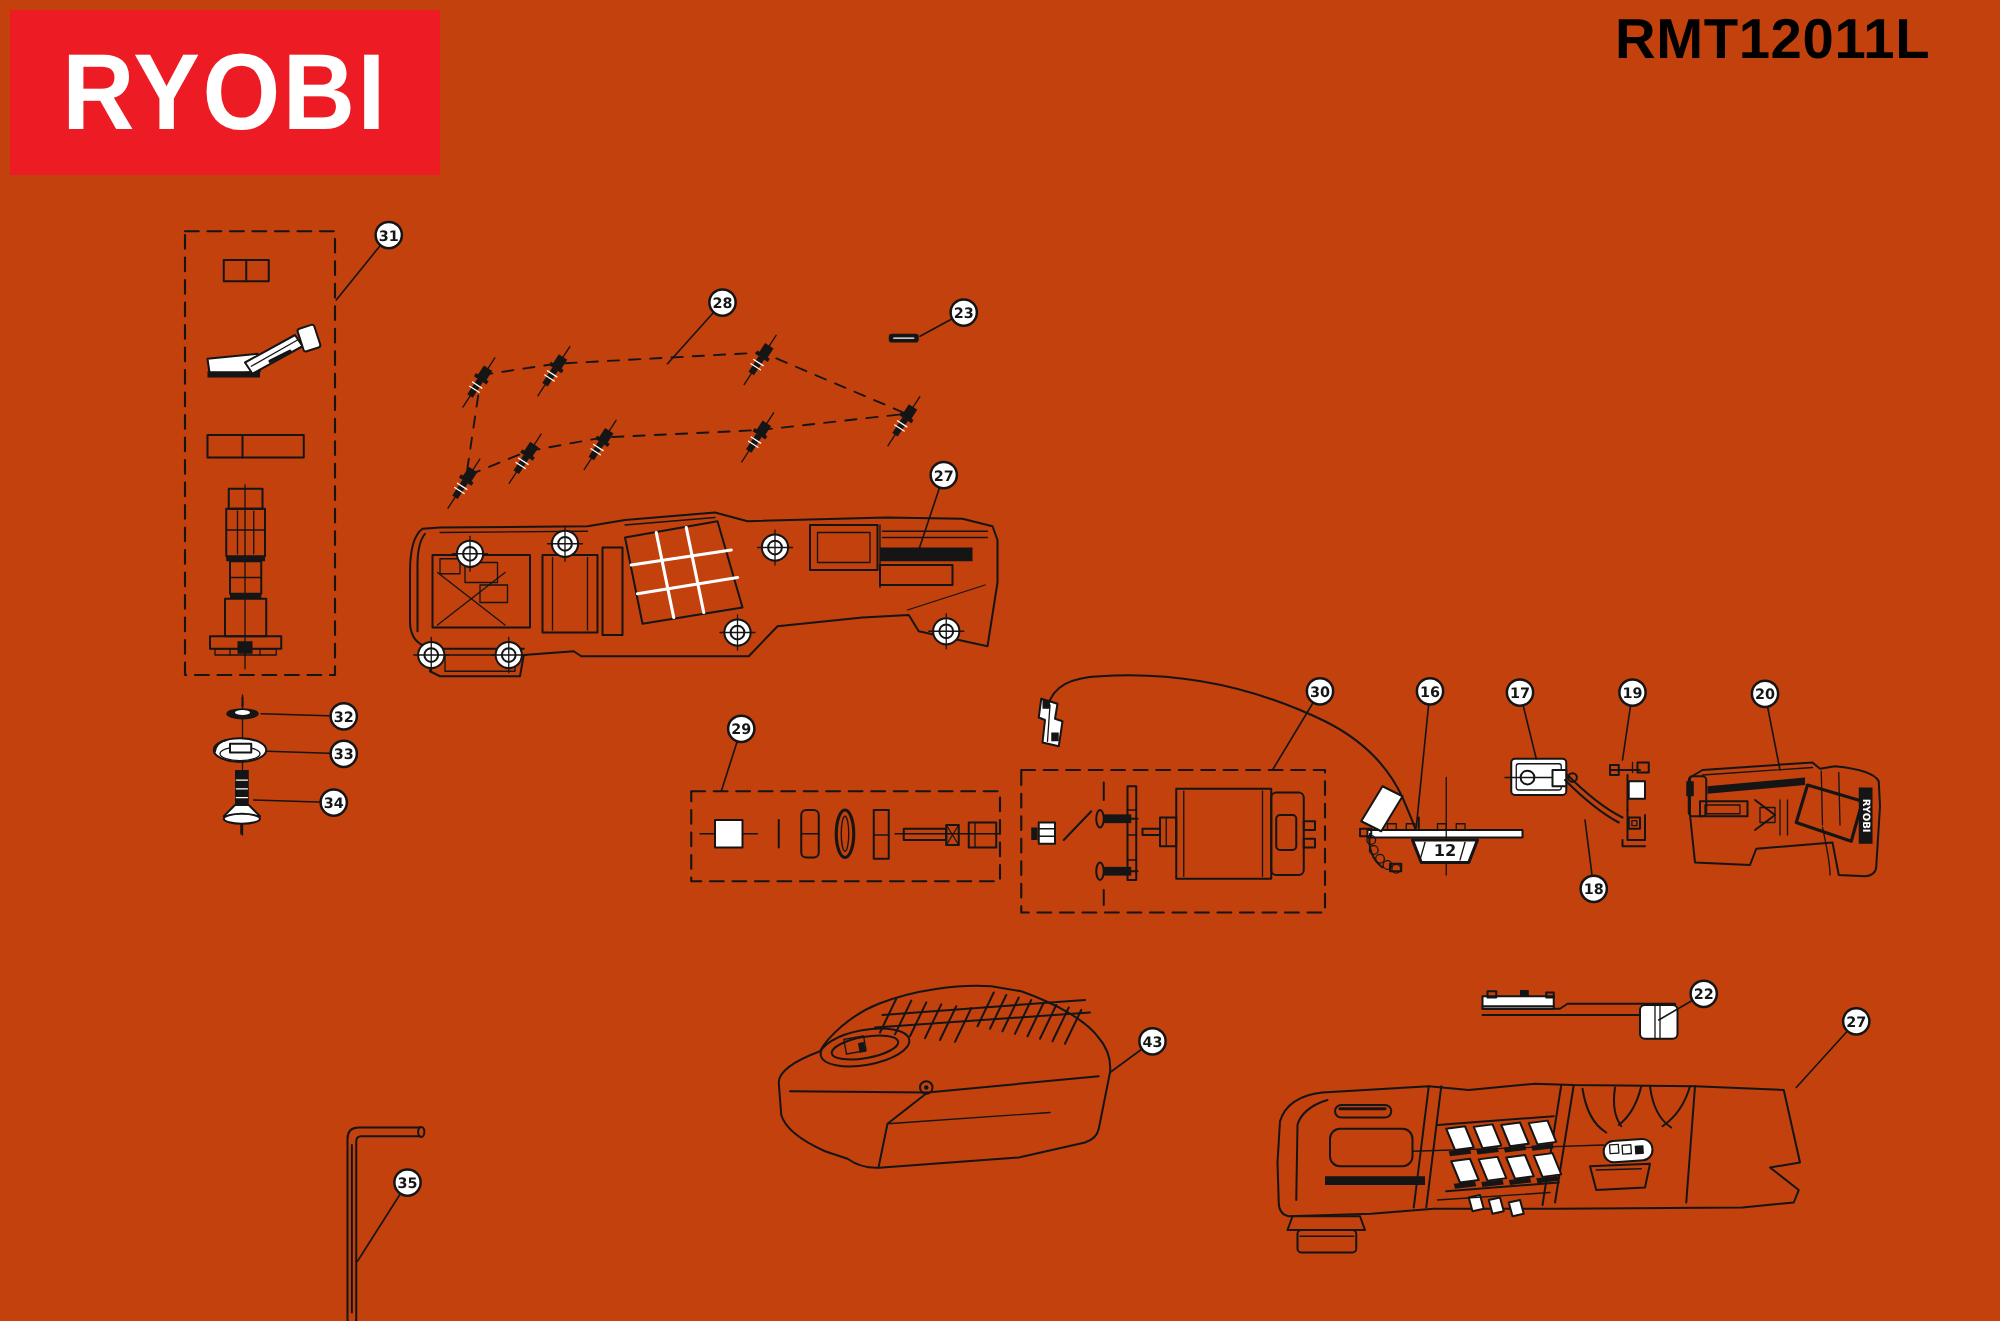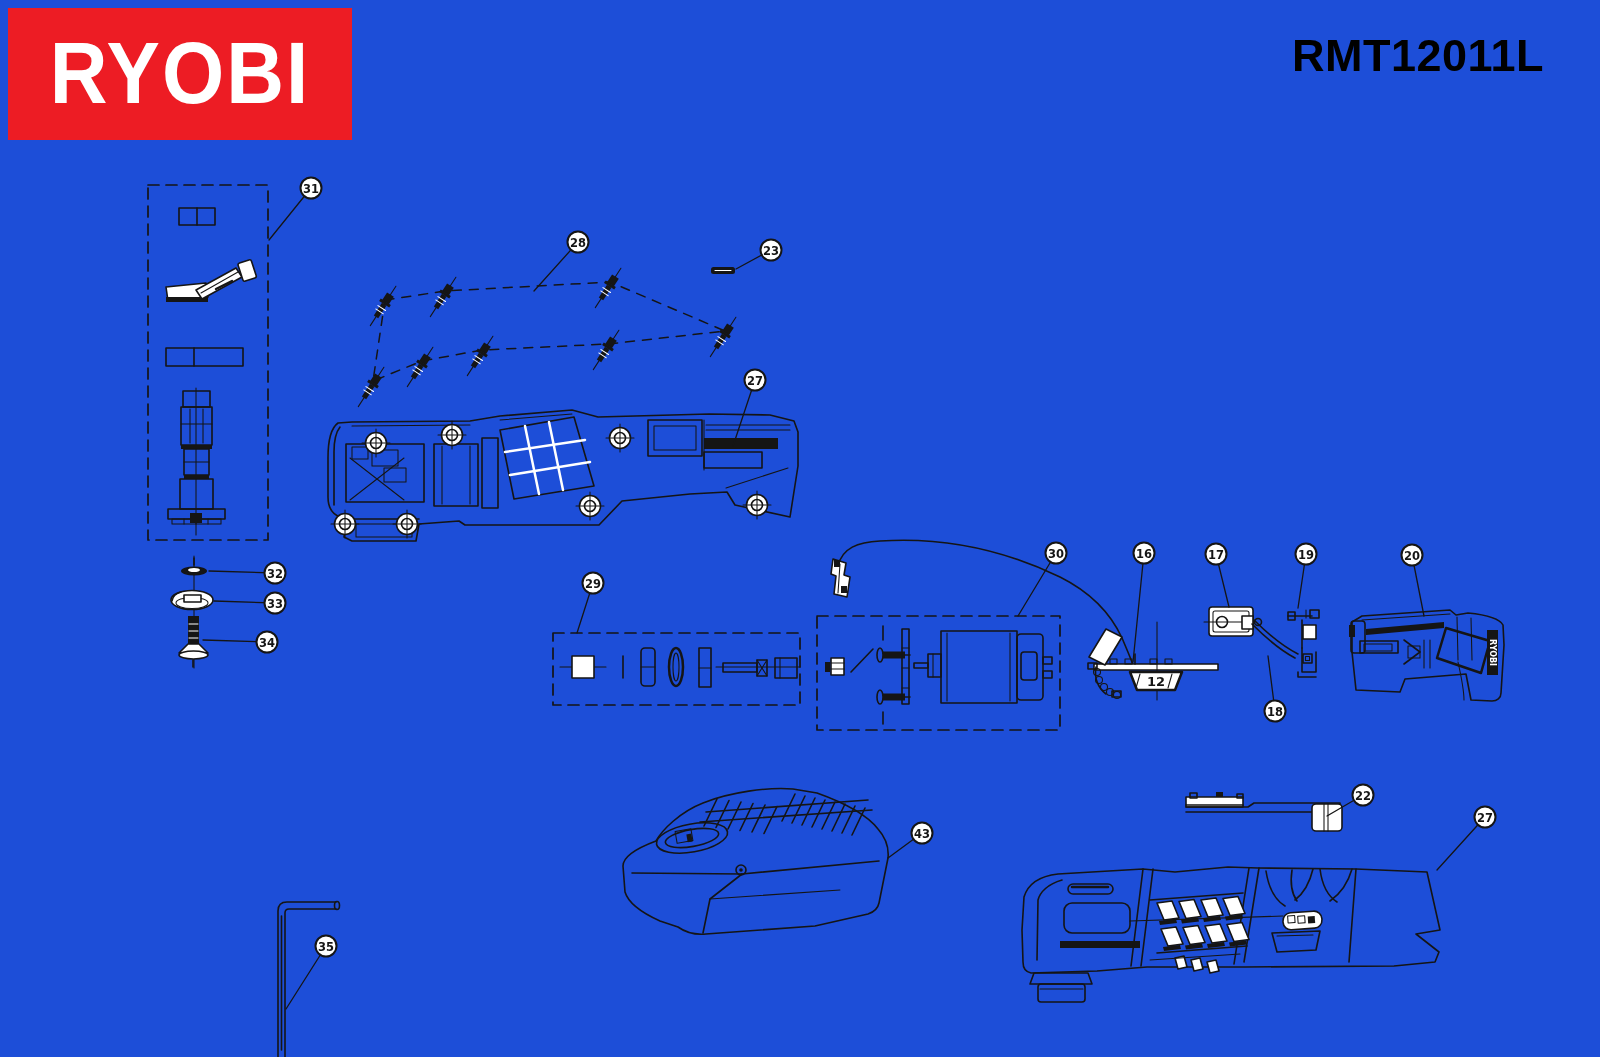--- a/index.html
+++ b/index.html
@@ -1,23 +1,23 @@
 <!DOCTYPE html>
 <html><head>
 <meta charset="utf-8">
 <style>
   html,body{margin:0;padding:0;background:#fff;}
-  #page{position:relative;width:1600px;height:1057px;background:#1d4ed8;overflow:hidden;
+  #page{position:relative;width:1600px;height:1057px;background:#c2410c;overflow:hidden;
         font-family:"Liberation Sans",sans-serif;}
   
   #logo{position:absolute;left:8px;top:8px;width:344px;height:132px;
         display:flex;align-items:center;justify-content:center;}
   #logo .brand{color:#fff;font-weight:bold;font-size:80px;letter-spacing:2px;
         font-family:"Liberation Sans",sans-serif;transform:scaleY(1.08);}
-  #model{position:absolute;left:1292px;top:30px;width:300px;
+  #model{position:absolute;left:1292px;top:5px;width:300px;
          font-size:45px;font-weight:bold;color:#000;letter-spacing:0.5px;
          font-family:"Liberation Sans",sans-serif;}
   
   #art{position:absolute;left:0;top:0;}
   #art path,#art line,#art rect,#art ellipse,#art circle,#art polygon,#art polyline{
       stroke:#151515;fill:none;stroke-width:1.6;stroke-linecap:round;stroke-linejoin:round;}
   #art .s1{stroke-width:1.05}.s13{stroke-width:1.3}.s2{stroke-width:2}.s22{stroke-width:2.2}
   #art .s25{stroke-width:2.5}.s3{stroke-width:3}.s4{stroke-width:4.2}
   #art .dark{fill:#151515;stroke:none;}
   #art .wfill{fill:#fff;}

